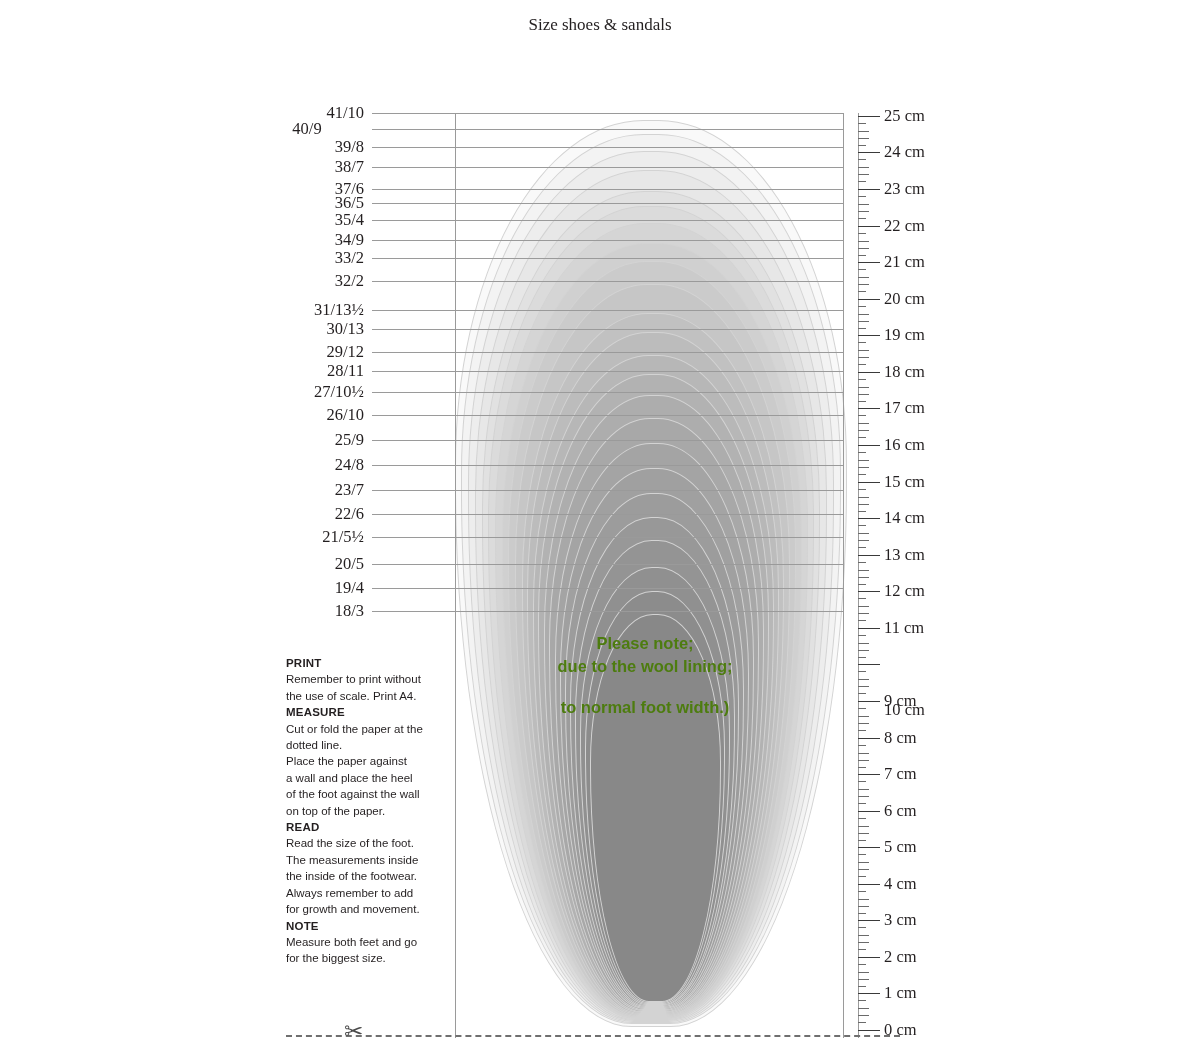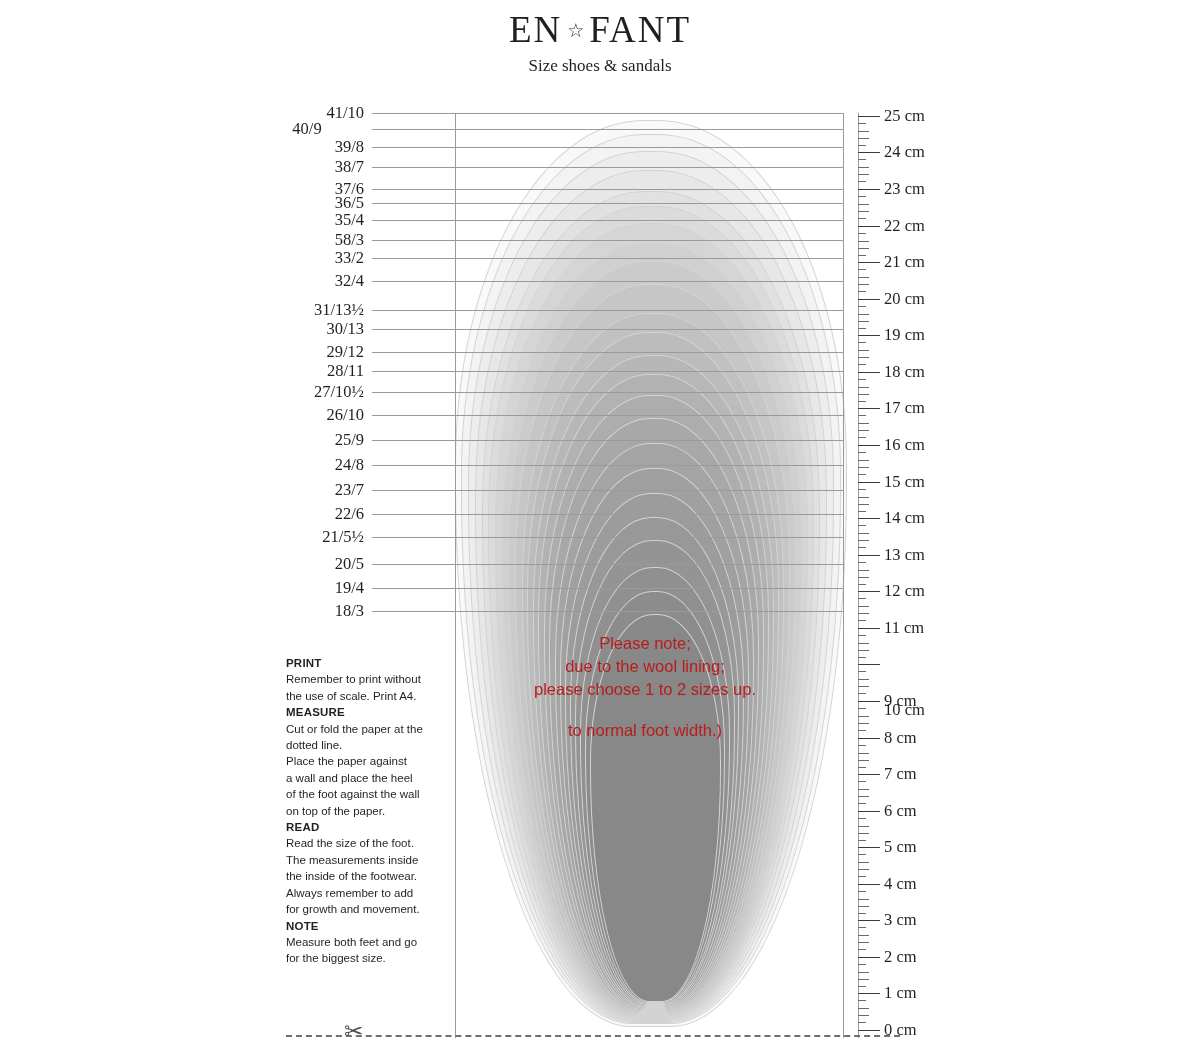--- a/index.html
+++ b/index.html
@@ -126,24 +126,24 @@
   }
 
   
   #note {
     position: absolute;
     left: 465px;
     top: 632px;
     width: 360px;
     text-align: center;
     font-family: "Liberation Sans", sans-serif;
-    font-weight: normal;
+    font-weight: bold;
     font-size: 16.5px;
     line-height: 23px;
-    color: #b91c1c;
+    color: #4d7c0f;
   }
   #note .gap {
     display: block;
     height: 18px;
   }
 
   
   #cutline {
     position: absolute;
     left: 286px;
@@ -157,21 +157,20 @@
     top: 1020px;
     font-size: 23px;
     color: #4a4a4a;
     line-height: 1;
   }
 </style>
 </head>
 <body>
 
 <div id="header">
-  <div id="brand"><span>EN</span><span class="star">☆</span><span>FANT</span></div>
   <div id="subtitle1">Size shoes &amp; sandals</div>
 </div>
 
 <div id="chart">
 
   <div class="foot" style="left:455px; top:120px; width:390px; height:905px;"></div>
   <div class="foot" style="left:461px; top:134px; width:378px; height:888px;"></div>
   <div class="foot" style="left:468px; top:151px; width:364px; height:870px;"></div>
   <div class="foot" style="left:475px; top:170px; width:350px; height:850px;"></div>
   <div class="foot" style="left:482px; top:191px; width:336px; height:828px;"></div>
@@ -214,27 +213,27 @@
   <div class="grid-line" style="left:372px; top:189px; width:471px;"></div>
   <div class="eu-label" style="left:250px; top:189px; width:114px;">37/6</div>
 
   <div class="grid-line" style="left:372px; top:203px; width:471px;"></div>
   <div class="eu-label" style="left:250px; top:203px; width:114px;">36/5</div>
 
   <div class="grid-line" style="left:372px; top:220px; width:471px;"></div>
   <div class="eu-label" style="left:250px; top:220px; width:114px;">35/4</div>
 
   <div class="grid-line" style="left:372px; top:240px; width:471px;"></div>
-  <div class="eu-label" style="left:250px; top:240px; width:114px;">58/3</div>
+  <div class="eu-label" style="left:250px; top:240px; width:114px;">34/9</div>
 
   <div class="grid-line" style="left:372px; top:258px; width:471px;"></div>
   <div class="eu-label" style="left:250px; top:258px; width:114px;">33/2</div>
 
   <div class="grid-line" style="left:372px; top:281px; width:471px;"></div>
-  <div class="eu-label" style="left:250px; top:281px; width:114px;">32/4</div>
+  <div class="eu-label" style="left:250px; top:281px; width:114px;">32/2</div>
 
   <div class="grid-line" style="left:372px; top:310px; width:471px;"></div>
   <div class="eu-label" style="left:250px; top:310px; width:114px;">31/13½</div>
 
   <div class="grid-line" style="left:372px; top:329px; width:471px;"></div>
   <div class="eu-label" style="left:250px; top:329px; width:114px;">30/13</div>
 
   <div class="grid-line" style="left:372px; top:352px; width:471px;"></div>
   <div class="eu-label" style="left:250px; top:352px; width:114px;">29/12</div>
 
@@ -446,19 +445,18 @@
   <p>Always remember to add</p>
   <p>for growth and movement.</p>
   <p class="hd">NOTE</p>
   <p>Measure both feet and go</p>
   <p>for the biggest size.</p>
 </div>
 
 <div id="note">
   <div>Please note;</div>
   <div>due to the wool lining;</div>
-  <div>please choose 1 to 2 sizes up.</div>
   <span class="gap"></span>
   <div>to normal foot width.)</div>
 </div>
 
 <div id="cutline"></div>
 <div id="scissors">✂</div>
 
 </body></html>

